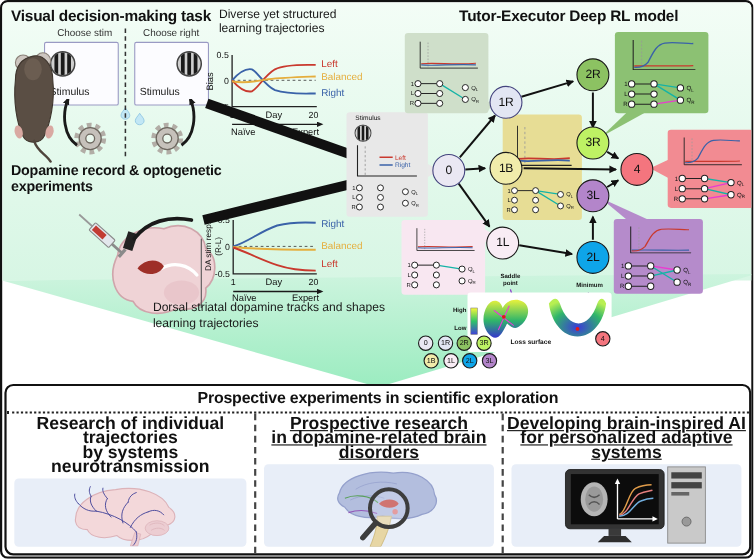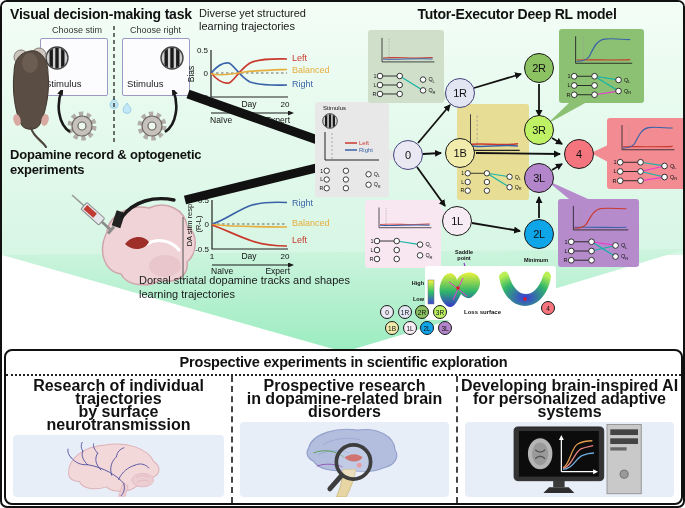--- a/index.html
+++ b/index.html
@@ -27,21 +27,21 @@
   .co .mp{position:absolute;}
   .co .mp svg,.co .nn svg{width:100%;height:100%;display:block;}
   .co .nn{position:absolute;}
   .tinyb{font-size:5.5px;font-weight:bold;line-height:6px;color:#111;text-align:center;}
   .bottom{position:absolute;left:2px;top:347px;width:679px;height:156px;box-sizing:border-box;
           border:2px solid #111;border-radius:8px;background:#fff;}
   .b-title{height:23px;line-height:23px;text-align:center;font-weight:bold;font-size:14.5px;
            border-bottom:2px dotted #222;letter-spacing:-0.2px;}
   .b-cols{display:flex;height:127px;}
   .b-col{width:228px;box-sizing:border-box;display:flex;flex-direction:column;}
-  .b-col + .b-col{border-left:2px dashed #444;}
+  .b-col + .b-col{border-left:2px dashed #444;text-decoration:underline;}
   .b-col h3{margin:3px 2px 2px;font-size:16px;line-height:13px;text-align:center;font-weight:bold;}
   .ill{margin:2px 7px 6px;border-radius:4px;background:#e8eef8;flex:1;overflow:hidden;}
   .ill svg{width:100%;height:100%;display:block;}
 </style>
 </head>
 <body>
 
 <div class="fig">
 
   <svg class="abs" style="left:0;top:0;width:685px;height:508px" viewBox="0 0 685 508">
@@ -548,21 +548,21 @@
   <div class="lg n3L" style="left:436px;top:319px">3L</div>
   <div class="lg n4" style="left:539px;top:299px">4</div>
 
   <div class="bottom">
     <div class="b-title">Prospective experiments in scientific exploration</div>
     <div class="b-cols">
 
       <div class="b-col">
         <h3>
           <div>Research of individual trajectories</div>
-          <div>by surface neurotransmission</div>
+          <div>by systems neurotransmission</div>
         </h3>
         <div class="ill">
           <svg viewBox="0 0 212 92">
             <path d="M32,58 C30,34 56,17 86,15 C120,9 150,21 158,39 C170,47 168,59 156,63 C158,73 146,79 134,75 C120,87 96,85 88,77 C70,83 52,79 48,69 C38,69 33,64 32,58 Z" fill="#f3d8da" stroke="#dcb2b8" stroke-width="1.5"></path>
             <ellipse cx="142" cy="67" rx="16" ry="10" fill="#eccdd2" stroke="#dcb2b8"></ellipse>
             <path d="M132,63 C138,59 148,59 152,64 M134,70 C140,66 148,66 152,70" stroke="#dcb2b8" stroke-width="1" fill="none"></path>
             <path d="M120,75 L116,91 L106,91 L112,73 Z" fill="#eccdd2" stroke="#dcb2b8"></path>
             <g stroke="#4a4a9c" stroke-width="1.3" fill="none" stroke-linecap="round">
               <path d="M114,72 C104,60 84,48 60,44"></path>
               <path d="M60,44 C54,38 50,31 53,24"></path>

